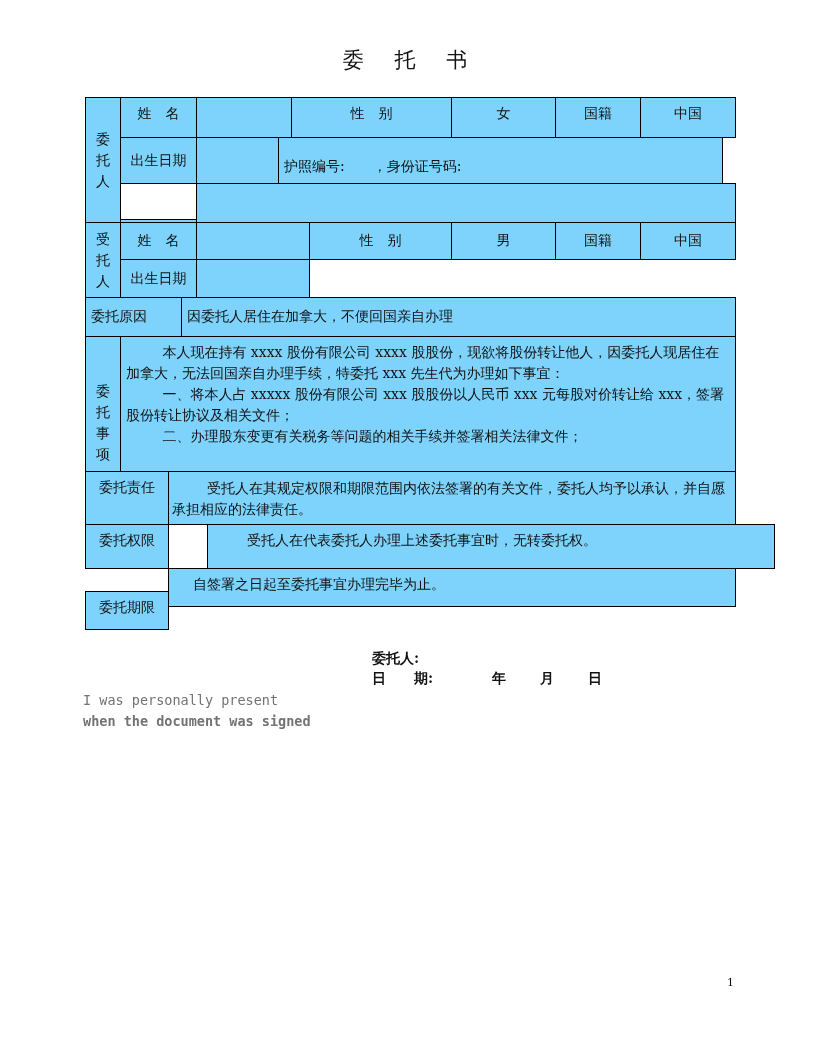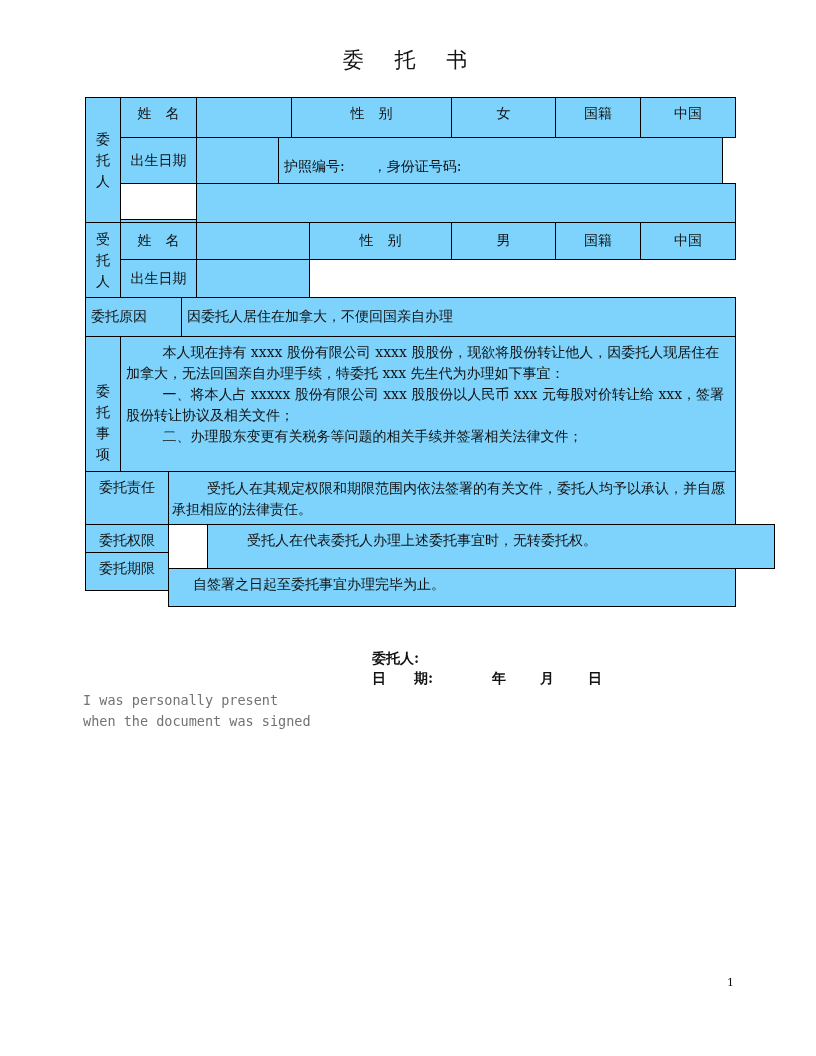--- a/index.html
+++ b/index.html
@@ -92,25 +92,25 @@
   <p class="indent">二、办理股东变更有关税务等问题的相关手续并签署相关法律文件；</p>
 </div>
 
 <div class="cell top" style="left:85px;top:471px;width:84px;height:54px;">委托责任</div>
 <div class="cell" style="left:168px;top:471px;width:568px;height:54px;"></div>
 <div class="para indent" style="left:172px;top:478px;width:562px;text-indent:2.5em;">受托人在其规定权限和期限范围内依法签署的有关文件，委托人均予以承认，并自愿承担相应的法律责任。</div>
 
 <div class="cell top" style="left:85px;top:524px;width:84px;height:45px;">委托权限</div>
 <div class="cell top tl" style="left:168px;top:524px;width:568px;height:45px;padding-left:39px;margin-left:39px;">受托人在代表委托人办理上述委托事宜时，无转委托权。</div>
 
-<div class="cell top" style="left:85px;top:552px;width:84px;height:39px;">委托期限</div>
+<div class="cell top" style="left:85px;top:591px;width:84px;height:39px;">委托期限</div>
 <div class="cell top tl" style="left:168px;top:568px;width:568px;height:39px;padding-left:24px;">自签署之日起至委托事宜办理完毕为止。</div>
 
 <div class="sig" style="left:372px;top:650px;">委托人:</div>
 <div class="sig" style="left:372px;top:670px;white-space:pre;">日　　期:</div>
 <div class="sig" style="left:492px;top:670px;">年</div>
 <div class="sig" style="left:540px;top:670px;">月</div>
 <div class="sig" style="left:588px;top:670px;">日</div>
 
 <div class="note" style="top:692px;">I was personally present</div>
-<div class="note" style="top:713px;">when the document was signed</div>
+<div class="note" style="top:713px;font-weight:bold;">when the document was signed</div>
 
 <div class="pagenum">1</div>
 
 </body></html>

